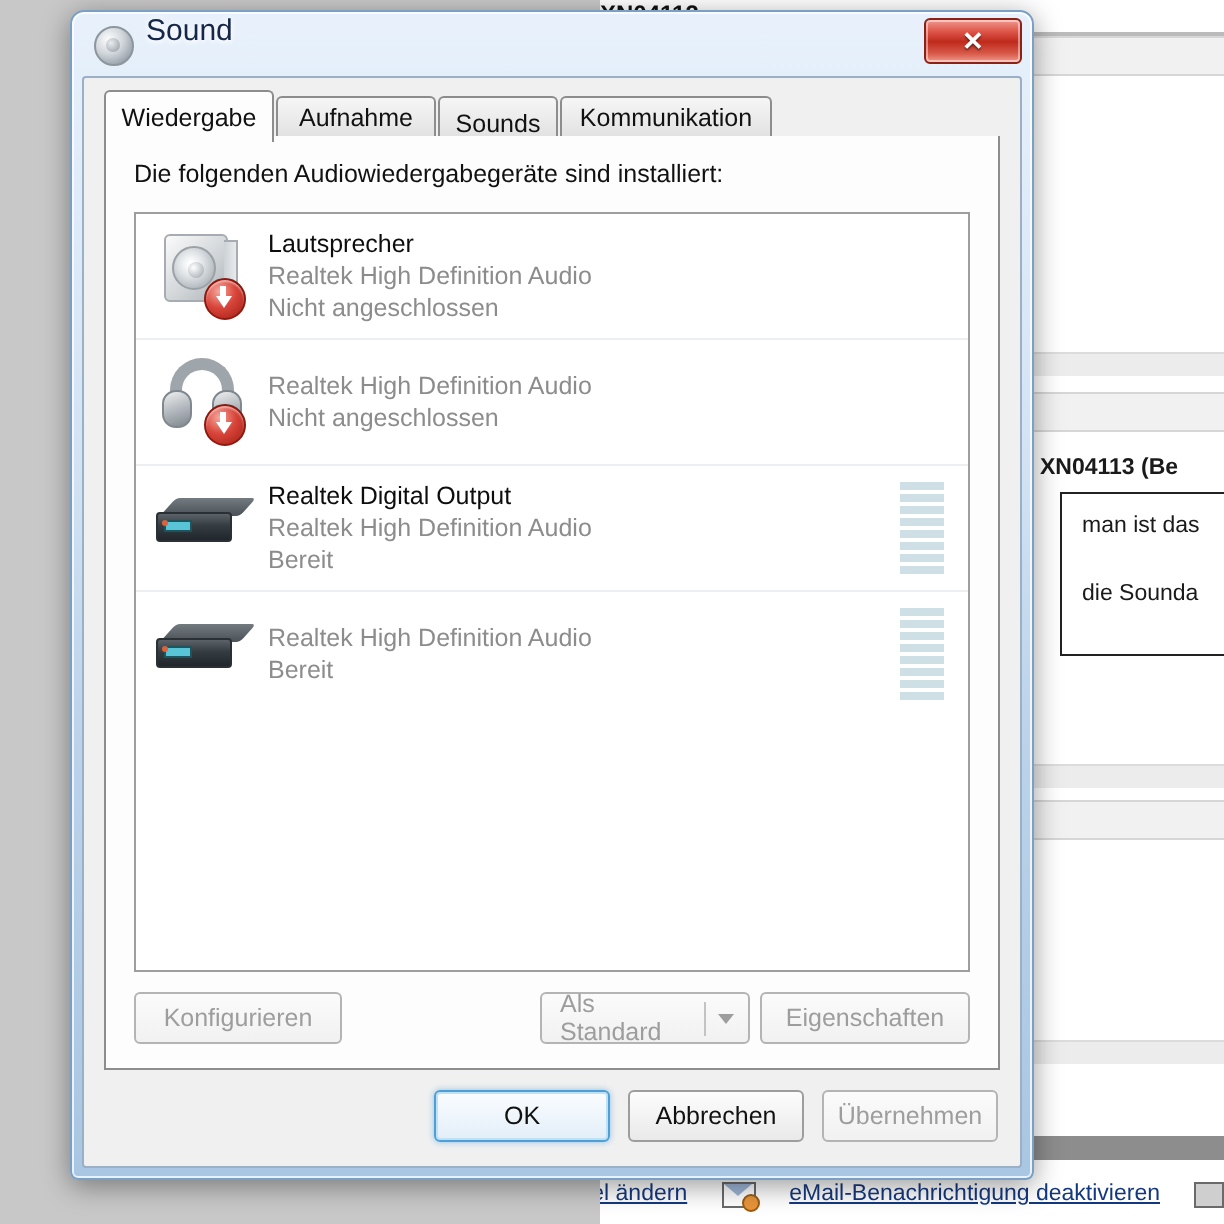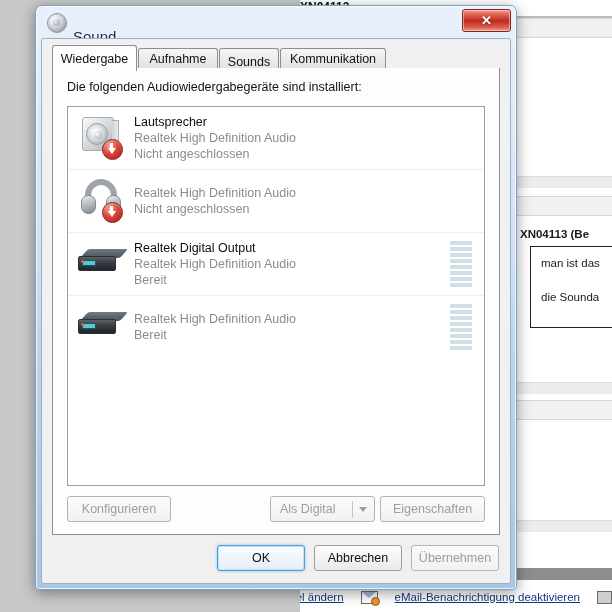--- a/index.html
+++ b/index.html
@@ -63,21 +63,21 @@
   }
   #titlebar{position:relative;height:32px;}
   .title-ico{
     position:absolute;left:11px;top:7px;width:18px;height:18px;border-radius:50%;
     background:radial-gradient(circle at 35% 32%,#fdfdfd 0%,#d2d7dc 42%,#9aa3ac 78%,#747c85 100%);
     border:1px solid #8d959d;
   }
   .title-ico:after{content:"";position:absolute;left:5px;top:5px;width:7px;height:7px;border-radius:50%;
     background:radial-gradient(circle at 35% 35%,#e9edf1,#8f979f);}
   .title-text{
-    position:absolute;left:37px;top:22px;font-size:15px;color:#15284a;
+    position:absolute;left:37px;top:1px;font-size:15px;color:#15284a;
     text-shadow:0 1px 2px rgba(255,255,255,.95),0 0 4px rgba(255,255,255,.9);
   }
   .close-btn{
     position:absolute;right:5px;top:3px;width:47px;height:21px;border-radius:3px;
     background:linear-gradient(180deg,#f09a93 0%,#e05a4e 25%,#bf2a1c 52%,#d85a4a 80%,#ef9c8e 100%);
     border:1px solid #8c2116;box-shadow:inset 0 0 0 1px rgba(255,255,255,.45);
     display:flex;align-items:center;justify-content:center;cursor:pointer;
   }
   .close-btn span{color:#fff;font-size:13px;font-weight:bold;text-shadow:0 1px 1px rgba(0,0,0,.45);}
 
@@ -398,21 +398,21 @@
           </div>
         </div>
 
       </div>
 
       <div class="btn" id="btn-configure">
         <span>Konfigurieren</span>
       </div>
 
       <div class="btn" id="btn-default">
-        <span class="cap">Als Digital</span>
+        <span class="cap">Als Standard</span>
         <span class="sep"></span>
         <span class="arrow"></span>
       </div>
 
       <div class="btn" id="btn-props">
         <span>Eigenschaften</span>
       </div>
     </div>
 
     <div id="footer">

